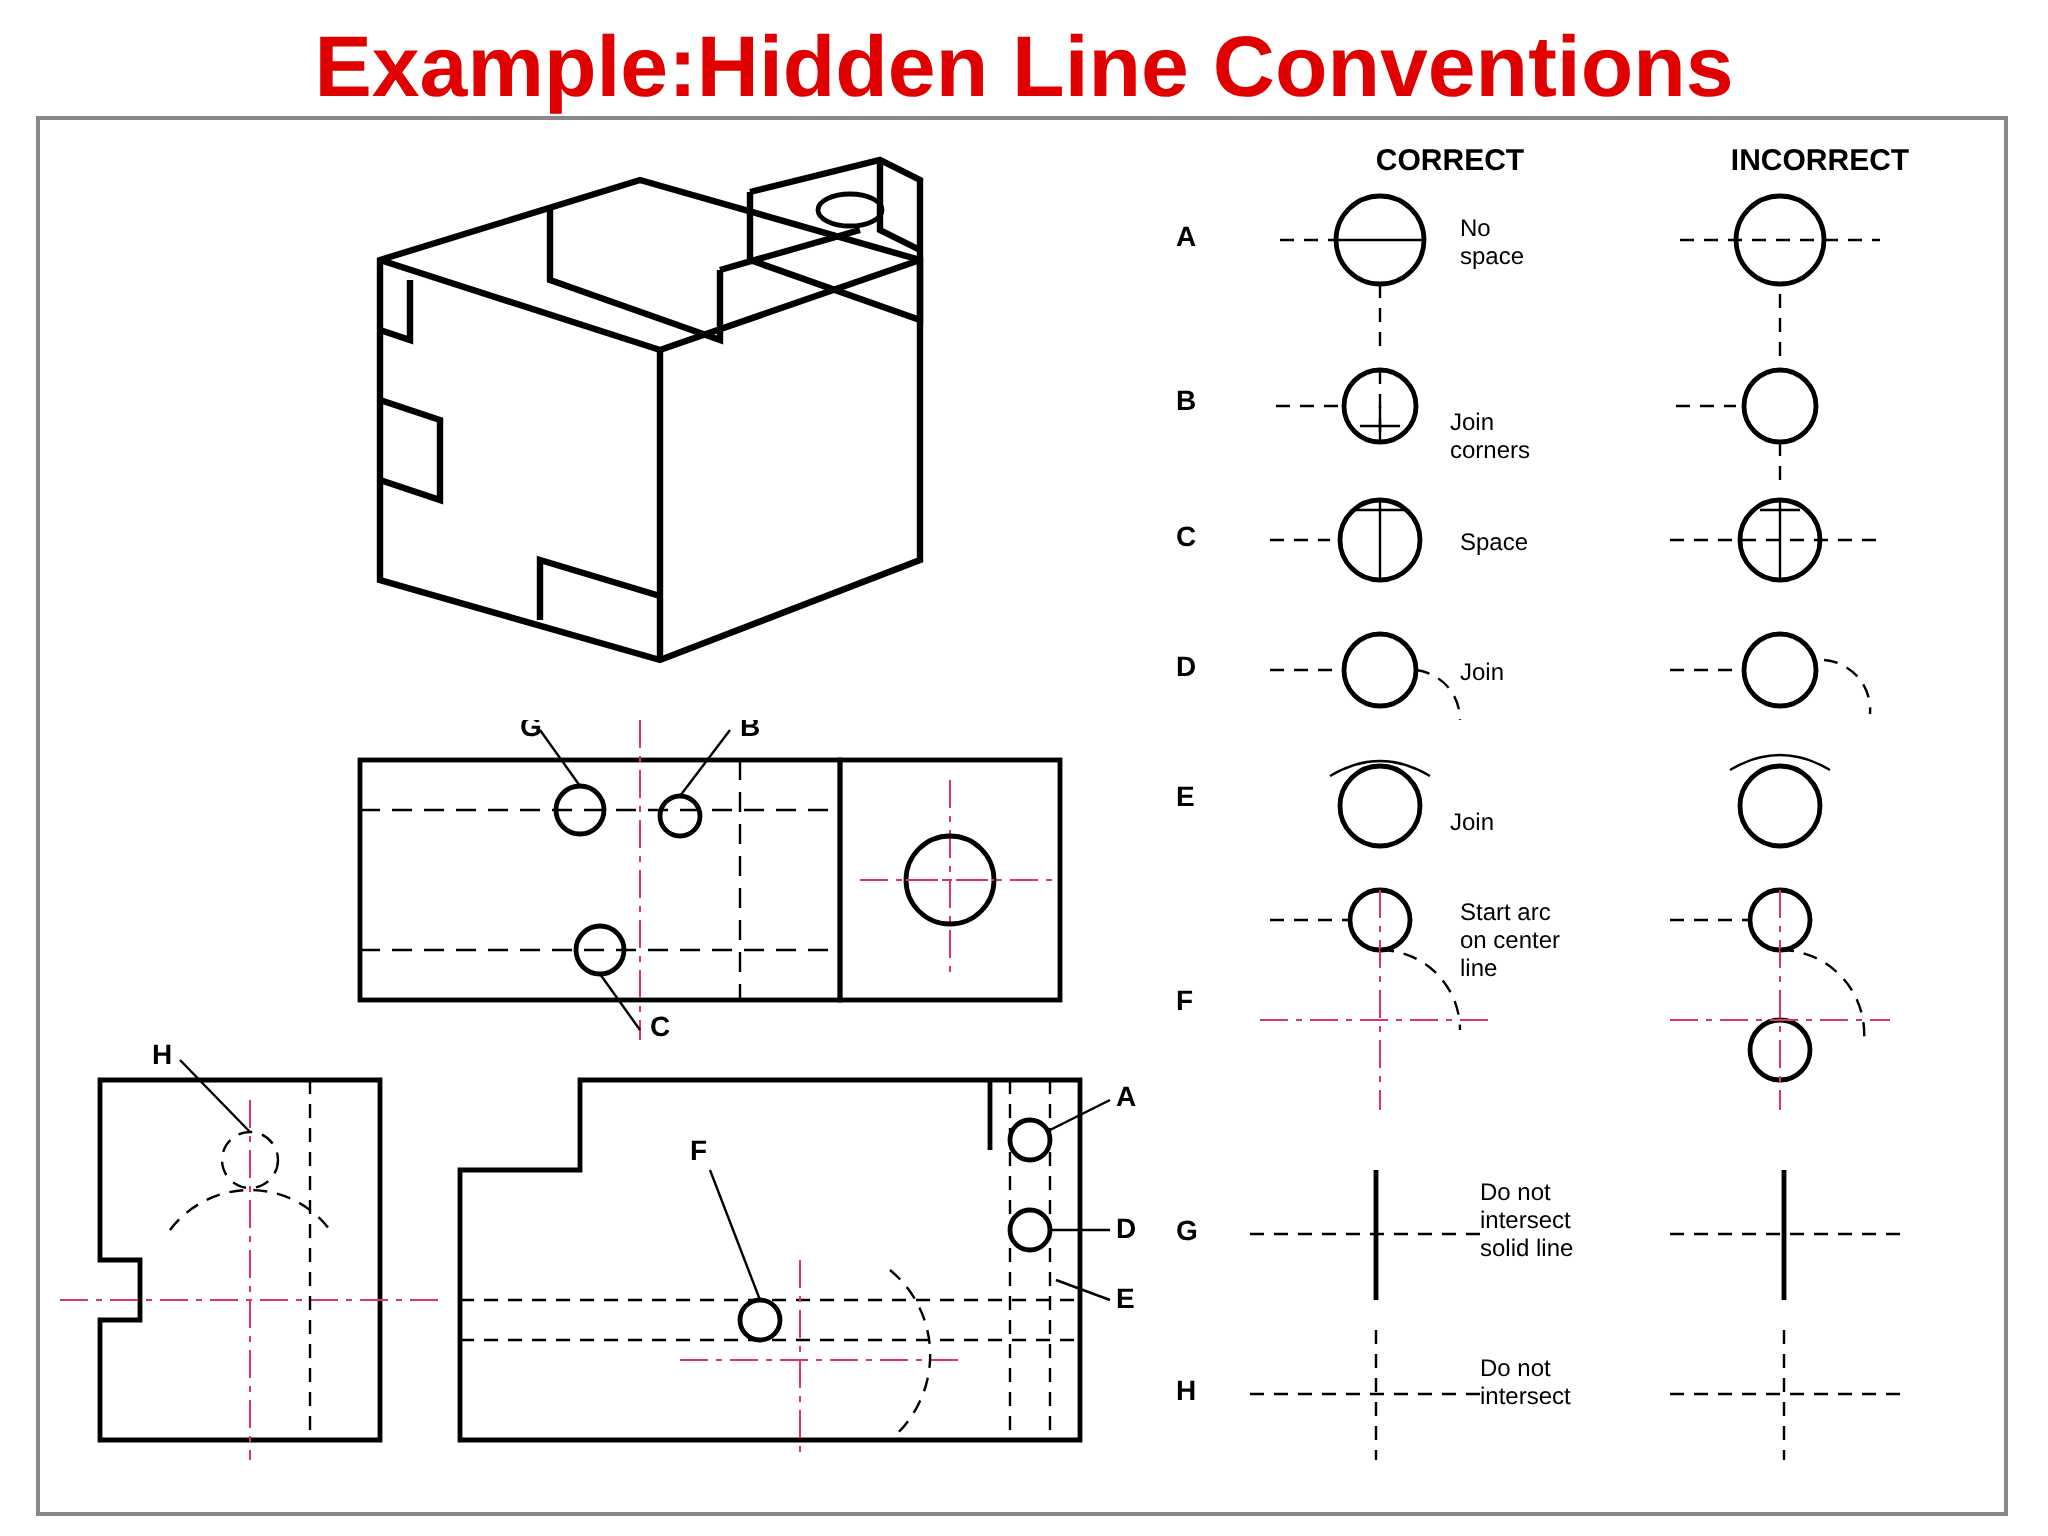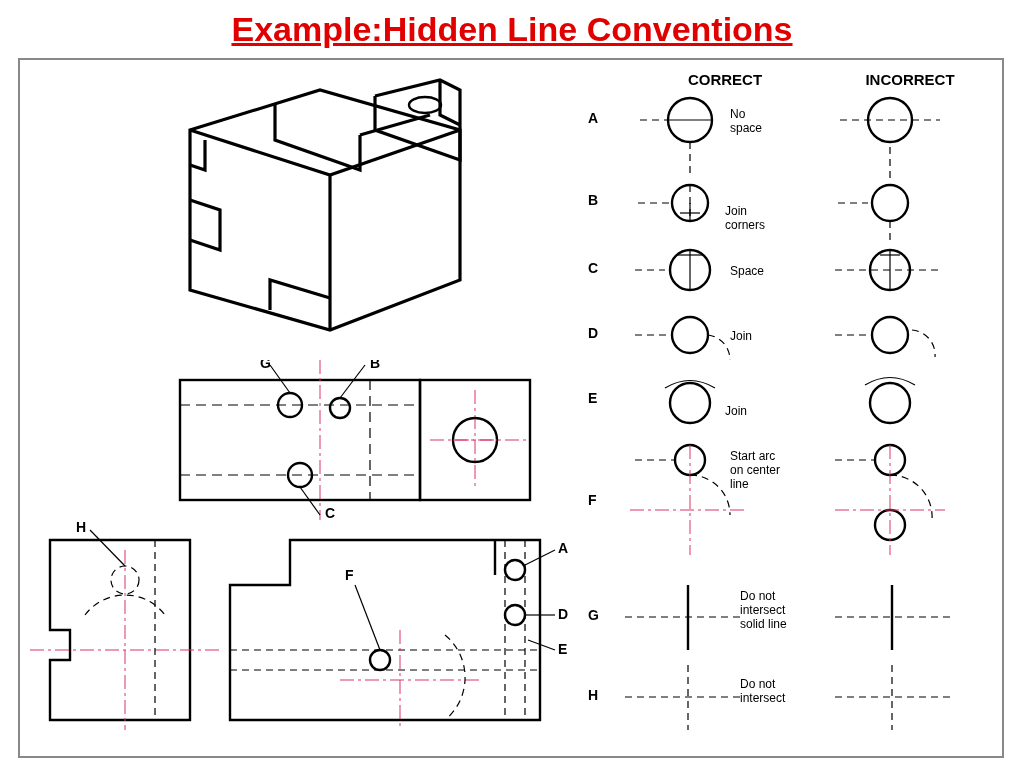--- a/index.html
+++ b/index.html
@@ -8,22 +8,21 @@
     width: 1024px;
     height: 768px;
     font-family: Arial, Helvetica, sans-serif;
     background: #fff;
     position: relative;
   }
   .title {
     text-align: center;
     color: #e00000;
     font-weight: bold;
-    font-size: 34px;
-    text-decoration: underline;
+    font-size: 43px;
     padding: 10px 0 4px 0;
   }
   .frame {
     position: absolute;
     left: 18px;
     top: 58px;
     width: 986px;
     height: 700px;
     border: 2px solid #888;
     box-sizing: border-box;

